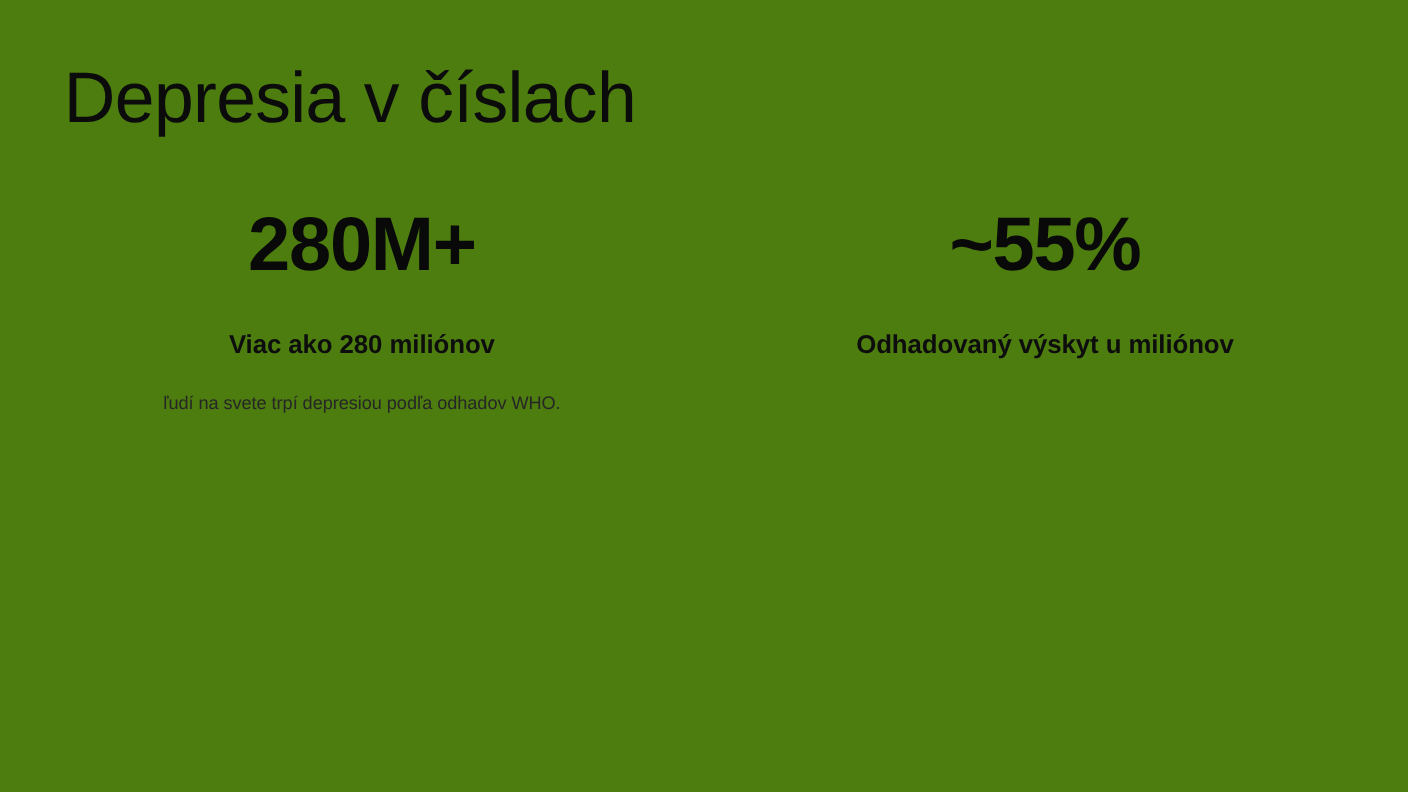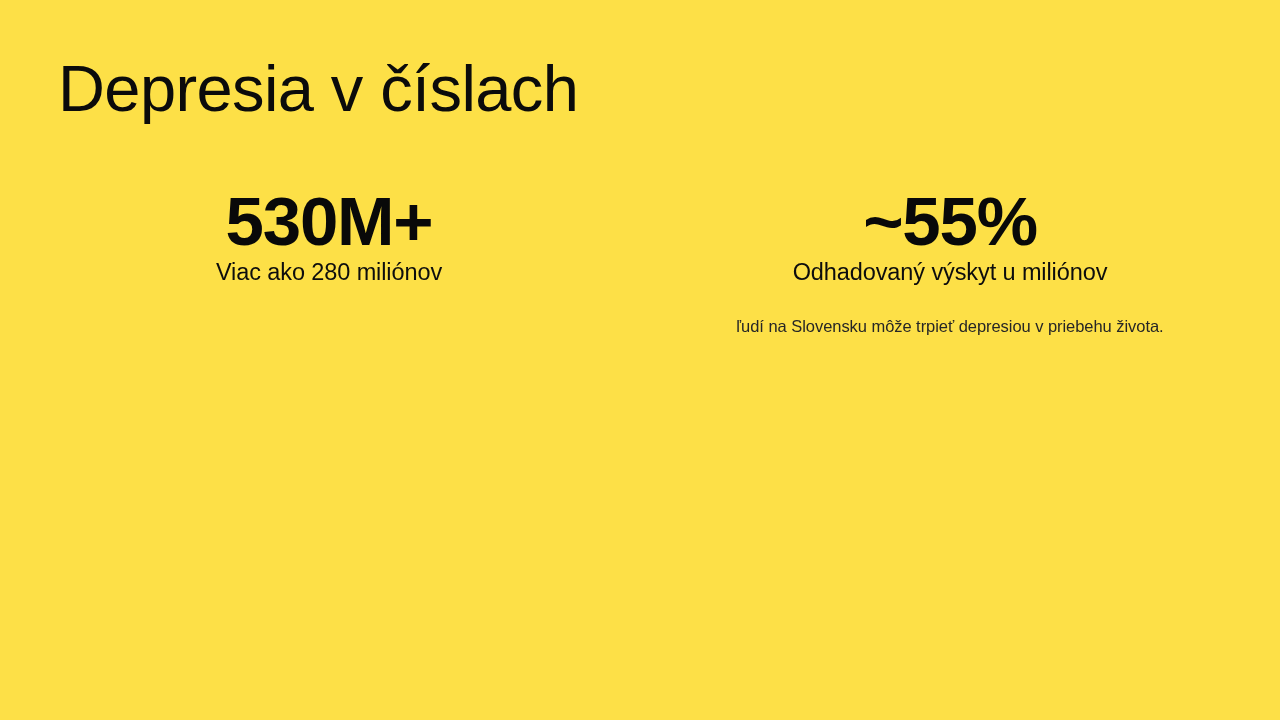--- a/index.html
+++ b/index.html
@@ -12,21 +12,21 @@
     background: #ffffff;
     font-family: "Liberation Sans", "DejaVu Sans", sans-serif;
     overflow: hidden;
     position: relative;
     -webkit-font-smoothing: antialiased;
   }
 
   .slide {
     position: absolute;
     inset: 0;
-    background: #fde047;
+    background: #4d7c0f;
   }
 
   
   .slide-title {
     position: absolute;
     left: 58px;
     top: 56px;
     font-size: 65px;
     font-weight: 300;
     letter-spacing: -0.6px;
@@ -71,22 +71,23 @@
     font-size: 69px;
     font-weight: 700;
     letter-spacing: -1.2px;
     line-height: 1.05;
     color: #090909;
     white-space: nowrap;
     margin: 0;
   }
 
   .stat-label {
+    margin-top: 41px;
     font-size: 23.5px;
-    font-weight: 400;
+    font-weight: 700;
     letter-spacing: -0.1px;
     line-height: 1.2;
     color: #0d0d0d;
     white-space: nowrap;
   }
 
   .stat-desc {
     margin-top: 28px;
     font-size: 16.5px;
     font-weight: 400;
@@ -99,25 +100,25 @@
 </head>
 <body>
 
 <div class="slide">
 
   <div class="slide-title">Depresia v číslach</div>
 
   <div class="stats-row">
 
     <div class="stat-card left">
-      <div class="stat-value">530M+</div>
+      <div class="stat-value">280M+</div>
       <div class="stat-label">Viac ako 280 miliónov</div>
+      <div class="stat-desc">ľudí na svete trpí depresiou podľa odhadov WHO.</div>
     </div>
 
     <div class="stat-card right">
       <div class="stat-value">~55%</div>
       <div class="stat-label">Odhadovaný výskyt u miliónov</div>
-      <div class="stat-desc">ľudí na Slovensku môže trpieť depresiou v priebehu života.</div>
     </div>
 
   </div>
 
 </div>
 
 </body></html>

